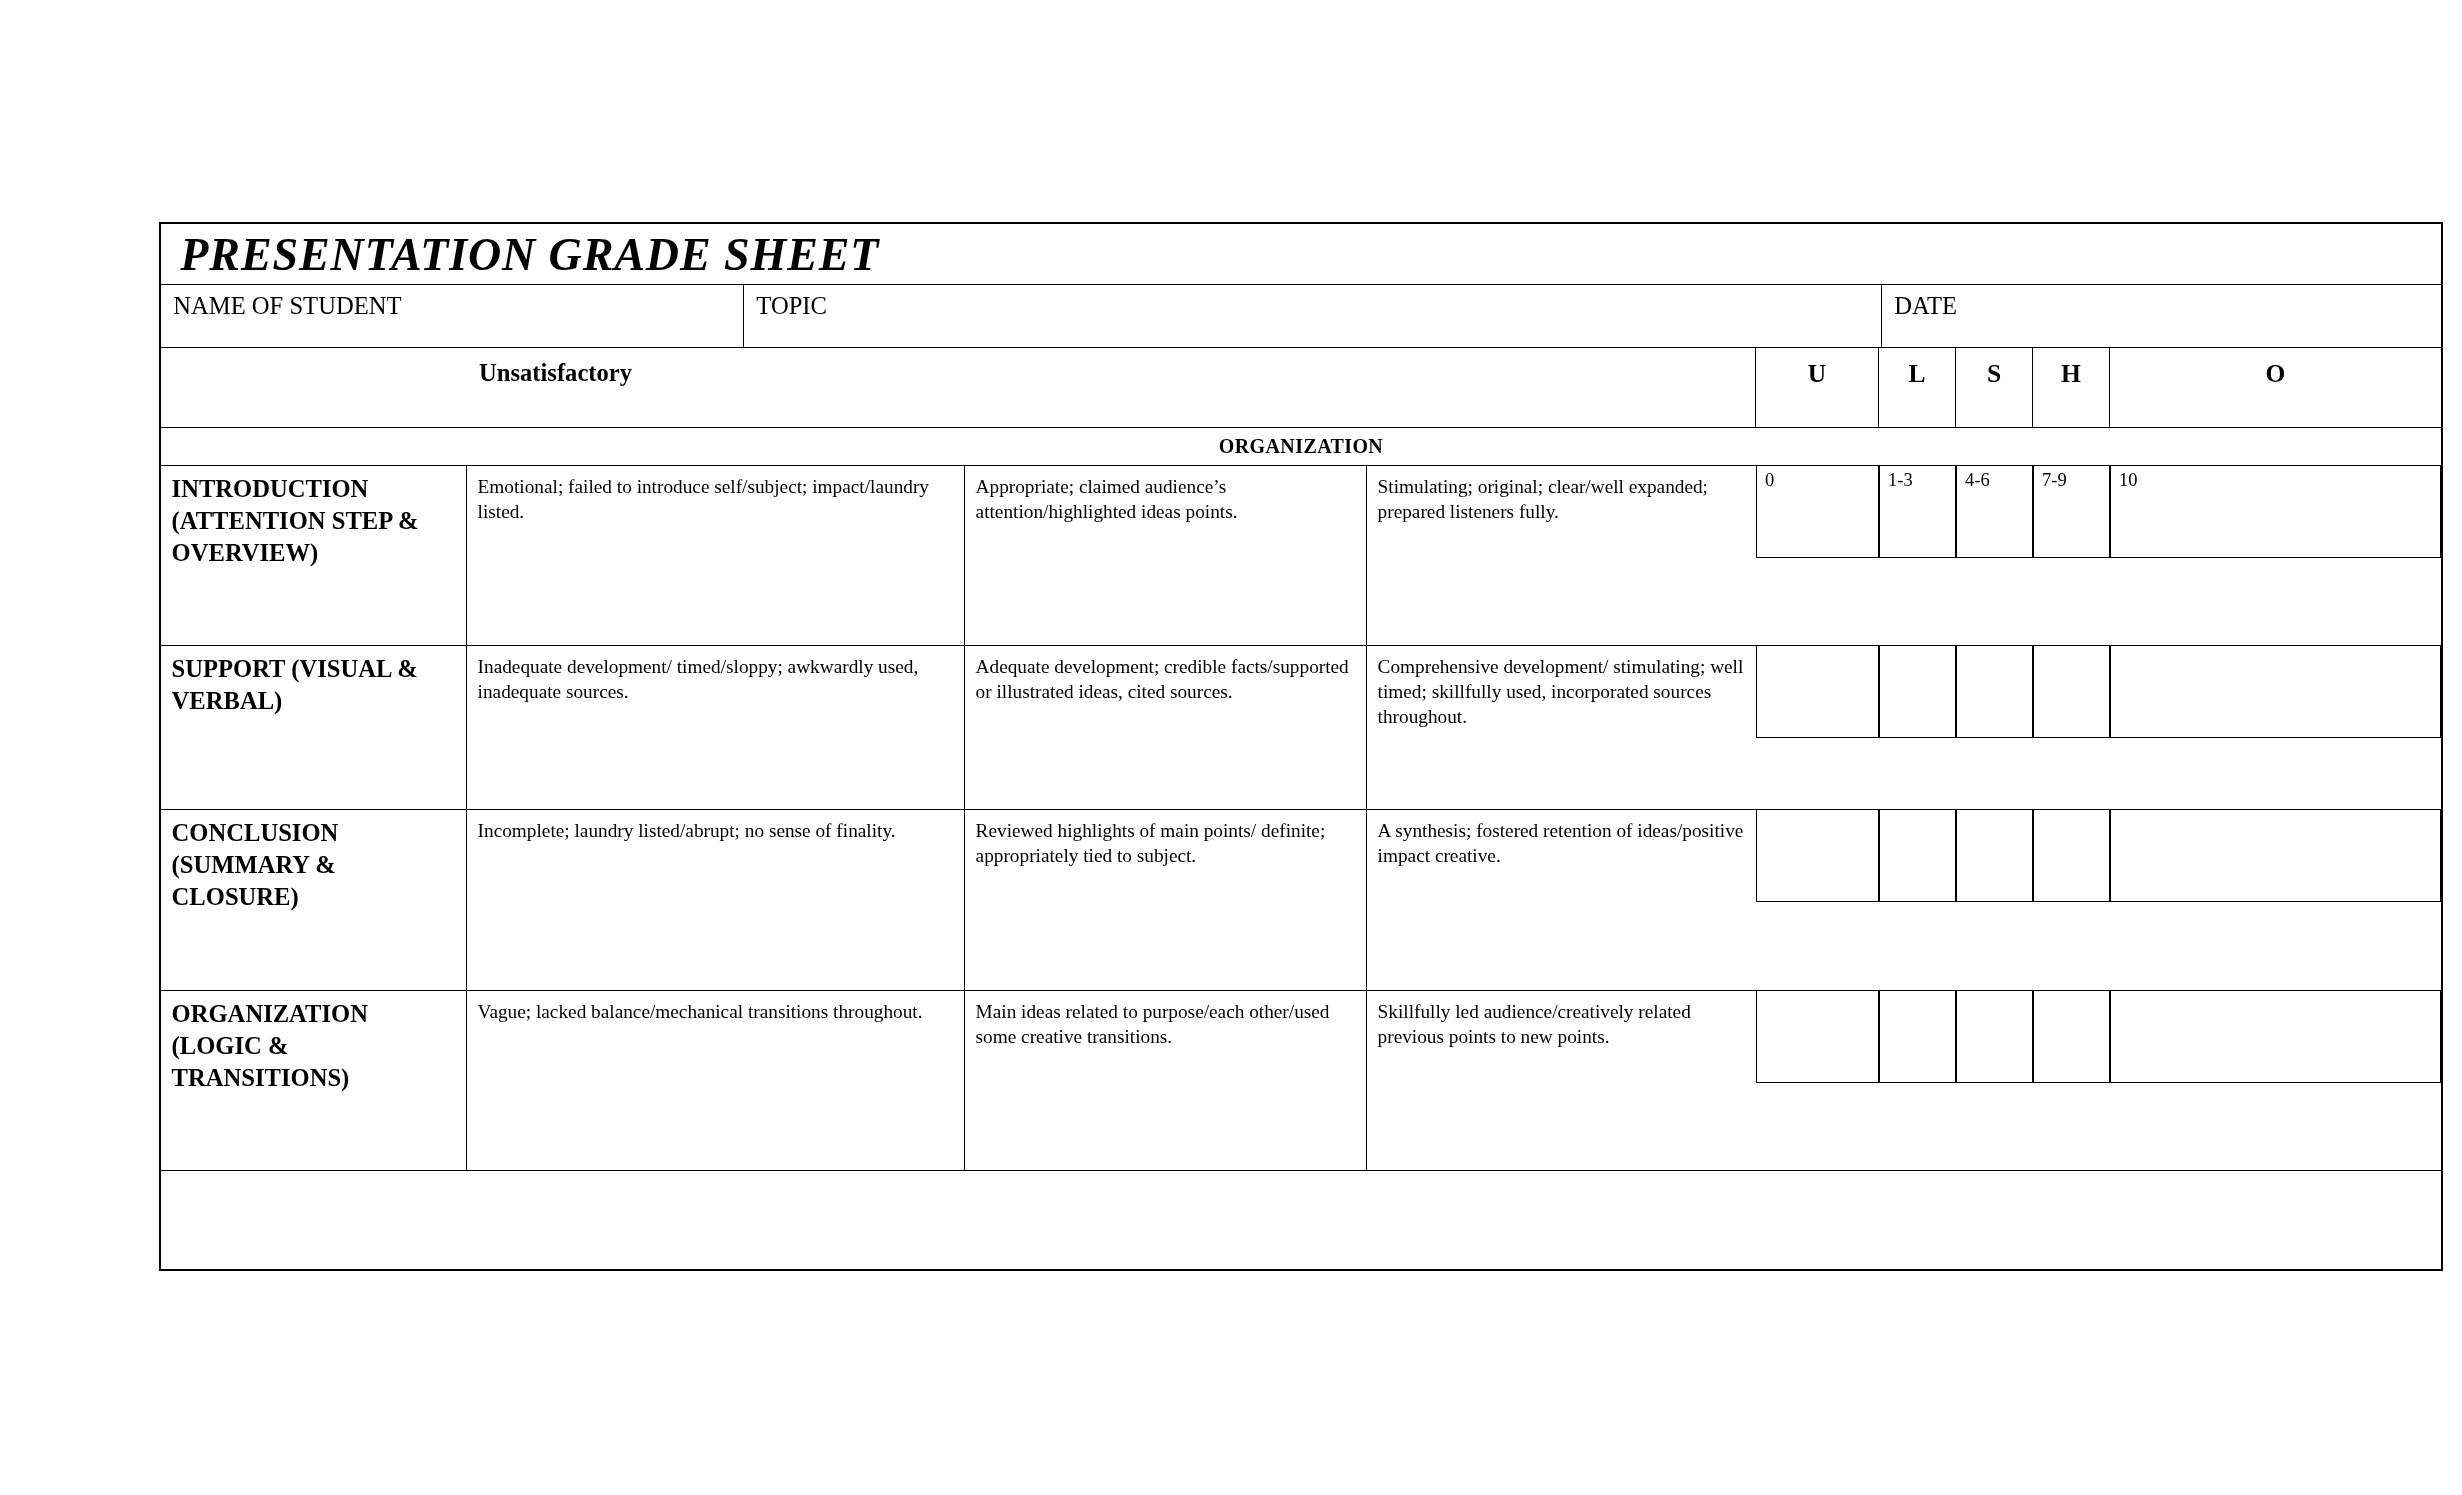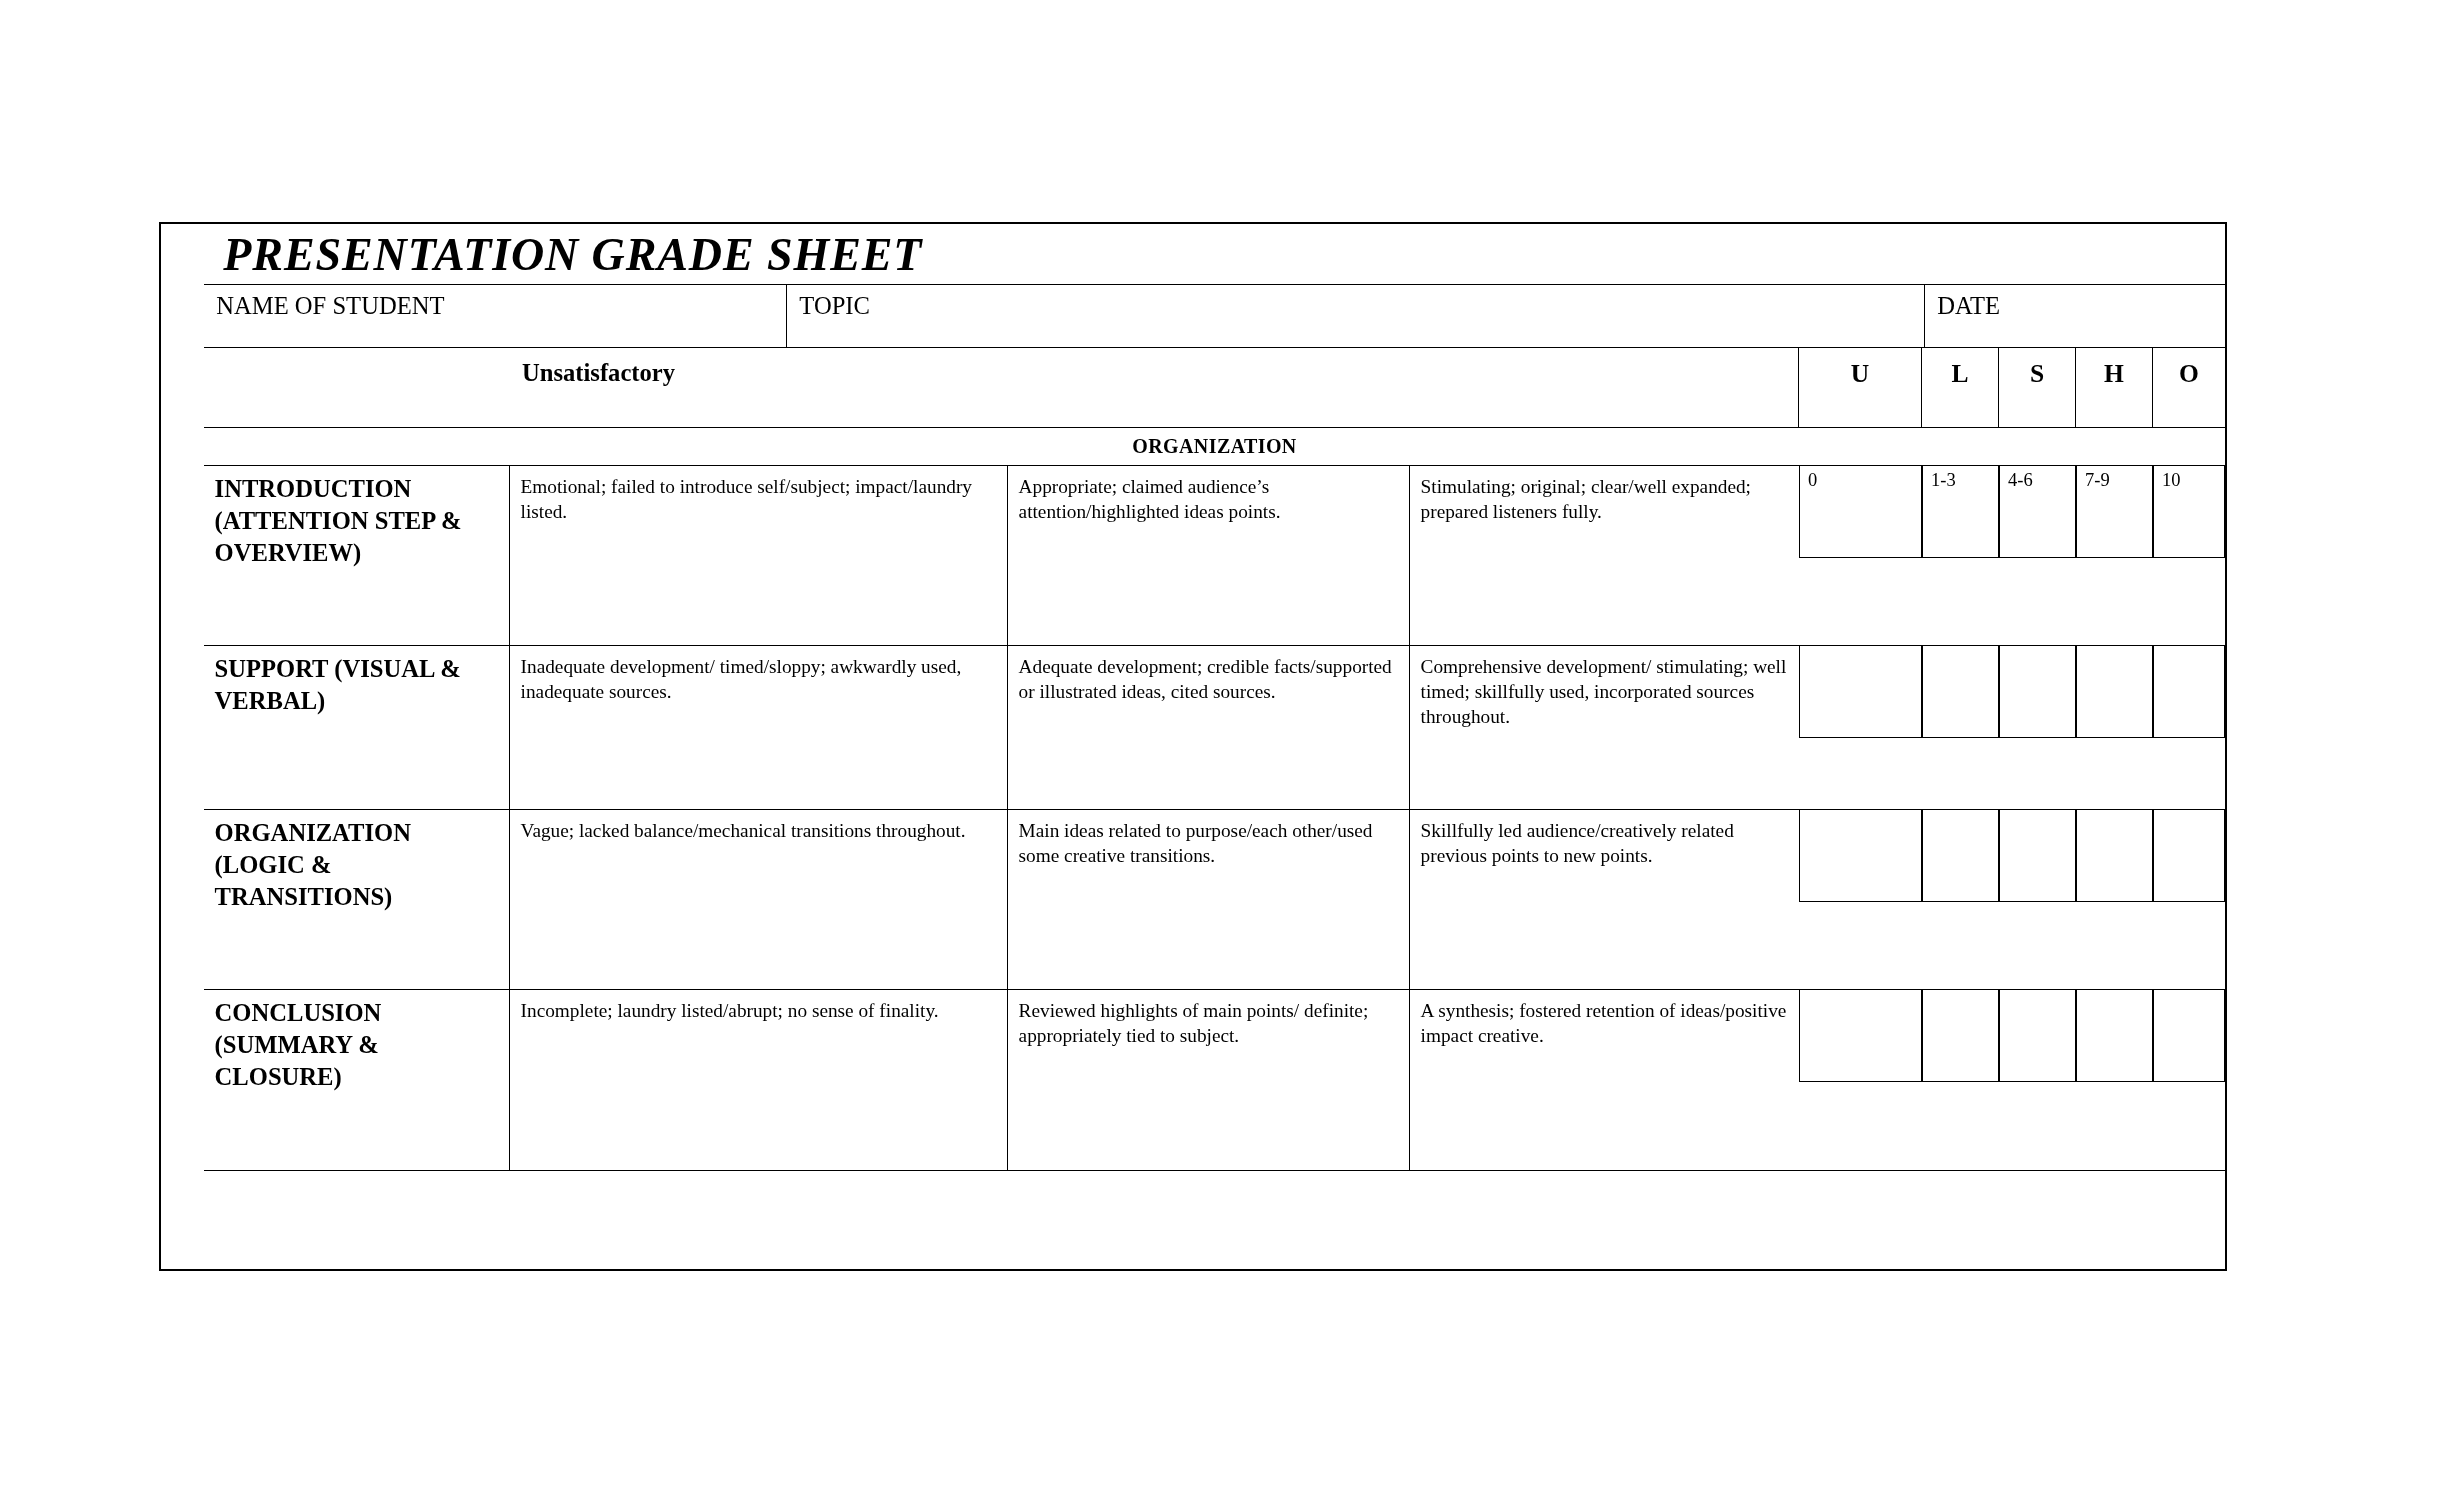--- a/index.html
+++ b/index.html
@@ -7,24 +7,23 @@
     width: 2462px; height: 1495px;
     background: #ffffff;
     font-family: "Liberation Serif", "DejaVu Serif", serif;
     color: #000;
     position: relative;
     overflow: hidden;
   }
   .sheet {
     position: absolute;
     left: 159px; top: 222px;
-    width: 2068px;
+    width: 2284px;
     border: 2.6px solid #000;
     background: #fff;
-    padding-left: 43px;
   }
   
   .row-title {
     height: 61px;
     border-bottom: 1.8px solid #000;
     display: flex; align-items: center;
     padding-left: 19.3px;
   }
   .title-text {
     font-size: 46px; font-weight: bold; font-style: italic;
@@ -174,20 +173,42 @@
         <div class="score-box"></div>
       </div>
     <div class="score-cell">
         <div class="score-box"></div>
       </div>
     <div class="score-cell">
         <div class="score-box"></div>
       </div>
   </div>
 
+  <div class="crit-row h206">
+    <div class="crit-label">CONCLUSION (SUMMARY &amp; CLOSURE)</div>
+    <div class="crit-desc">Incomplete; laundry listed/abrupt; no sense of finality.</div>
+    <div class="crit-desc">Reviewed highlights of main points/ definite; appropriately tied to subject.</div>
+    <div class="crit-desc last">A synthesis; fostered retention of ideas/positive impact creative.</div>
+    <div class="score-cell">
+        <div class="score-box"></div>
+      </div>
+    <div class="score-cell">
+        <div class="score-box"></div>
+      </div>
+    <div class="score-cell">
+        <div class="score-box"></div>
+      </div>
+    <div class="score-cell">
+        <div class="score-box"></div>
+      </div>
+    <div class="score-cell">
+        <div class="score-box"></div>
+      </div>
+  </div>
+
   <div class="crit-row h205">
     <div class="crit-label">ORGANIZATION (LOGIC &amp; TRANSITIONS)</div>
     <div class="crit-desc">Vague; lacked balance/mechanical transitions throughout.</div>
     <div class="crit-desc">Main ideas related to purpose/each other/used some creative transitions.</div>
     <div class="crit-desc last">Skillfully led audience/creatively related previous points to new points.</div>
     <div class="score-cell">
         <div class="score-box"></div>
       </div>
     <div class="score-cell">
         <div class="score-box"></div>
@@ -196,38 +217,16 @@
         <div class="score-box"></div>
       </div>
     <div class="score-cell">
         <div class="score-box"></div>
       </div>
     <div class="score-cell">
         <div class="score-box"></div>
       </div>
   </div>
 
-  <div class="crit-row h206">
-    <div class="crit-label">CONCLUSION (SUMMARY &amp; CLOSURE)</div>
-    <div class="crit-desc">Incomplete; laundry listed/abrupt; no sense of finality.</div>
-    <div class="crit-desc">Reviewed highlights of main points/ definite; appropriately tied to subject.</div>
-    <div class="crit-desc last">A synthesis; fostered retention of ideas/positive impact creative.</div>
-    <div class="score-cell">
-        <div class="score-box"></div>
-      </div>
-    <div class="score-cell">
-        <div class="score-box"></div>
-      </div>
-    <div class="score-cell">
-        <div class="score-box"></div>
-      </div>
-    <div class="score-cell">
-        <div class="score-box"></div>
-      </div>
-    <div class="score-cell">
-        <div class="score-box"></div>
-      </div>
-  </div>
-
   <div class="row-bottom"></div>
 
 </div>
 
 
 </body></html>

